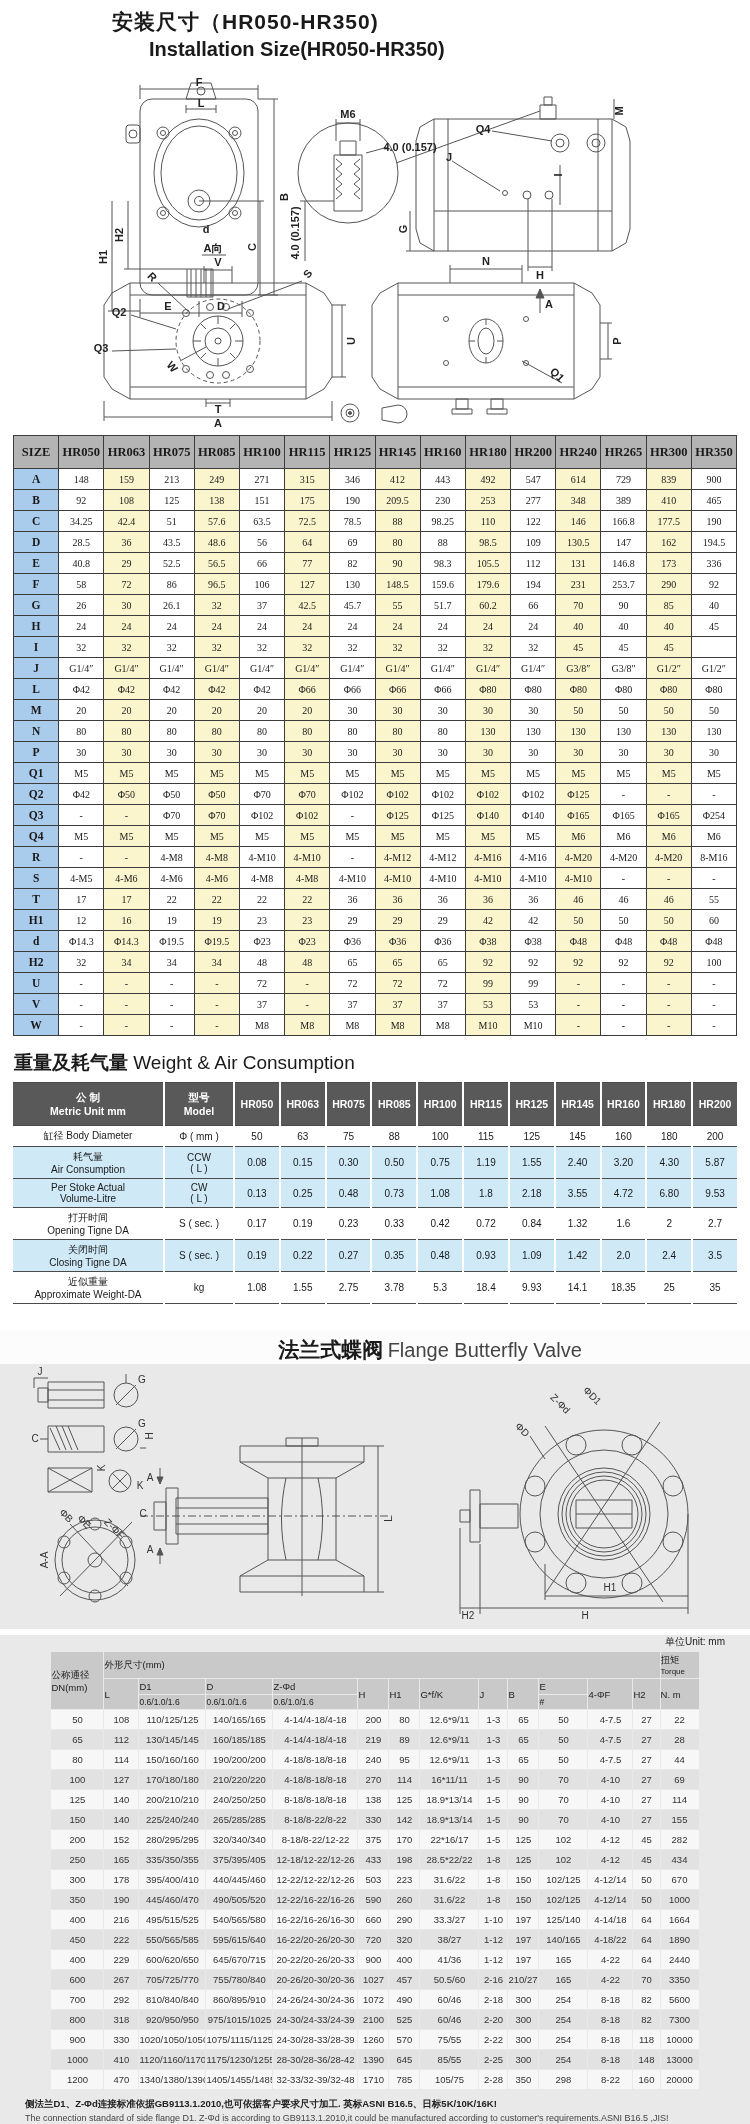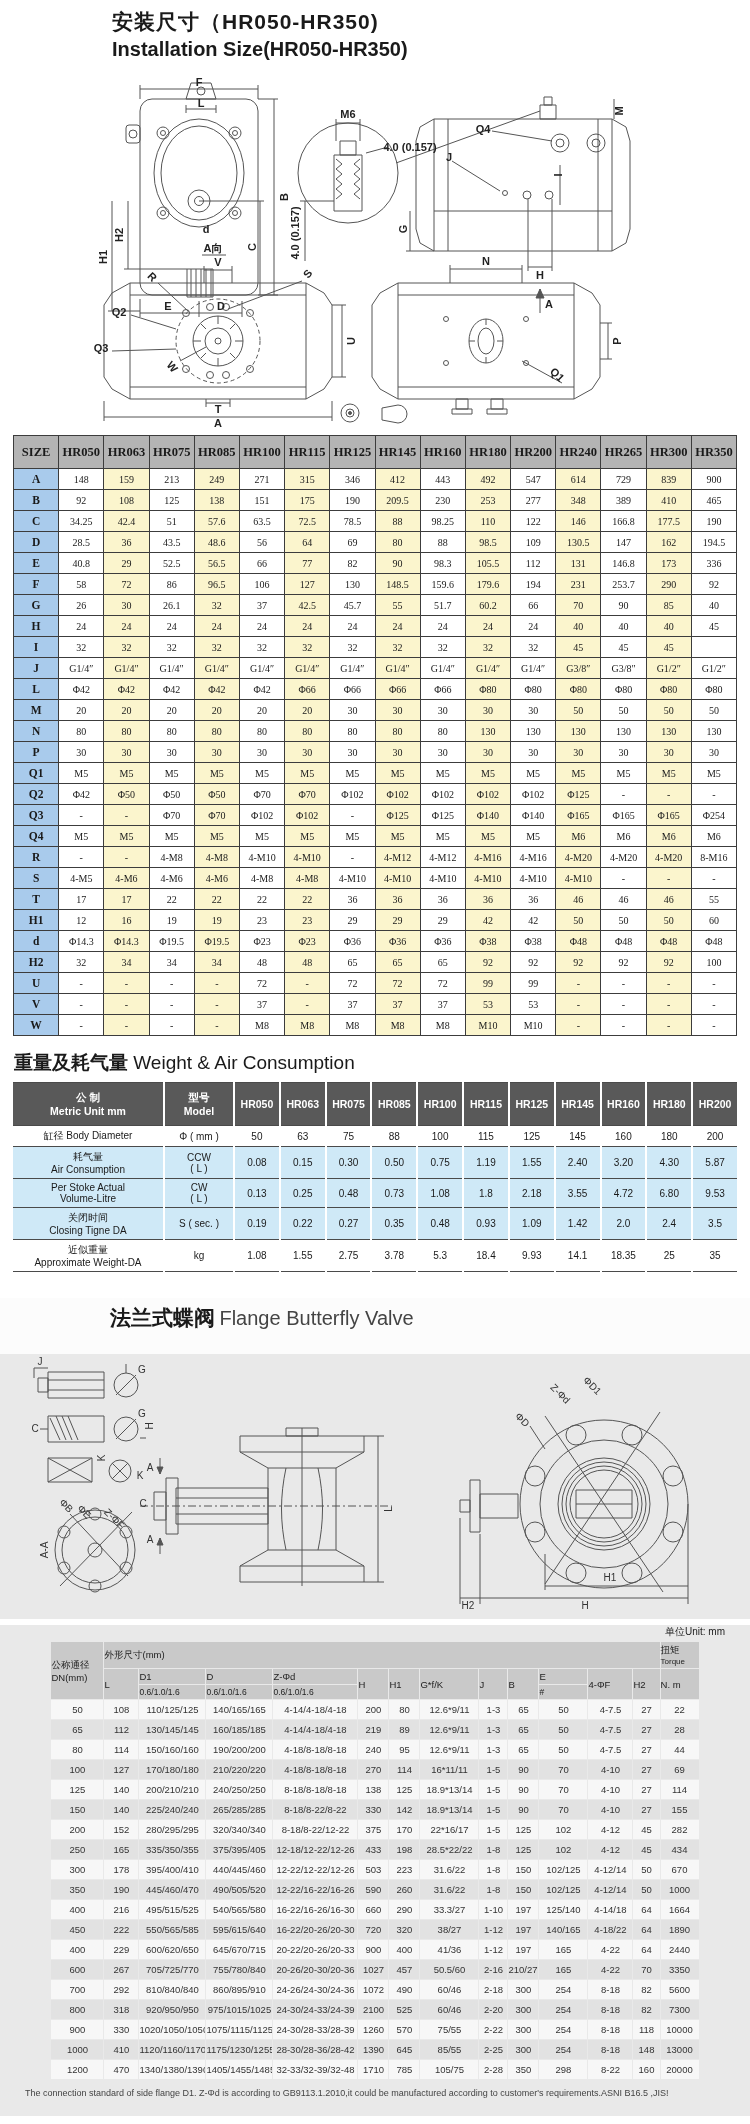--- a/index.html
+++ b/index.html
@@ -1,21 +1,21 @@
 <!DOCTYPE html>
 <html><head>
 <meta charset="utf-8">
 <style>
   html,body{margin:0;padding:0;background:#888;}
   .sheet{width:750px;height:2124px;margin:0 auto;background:#ffffff;position:relative;
          font-family:"Liberation Sans",sans-serif;color:#1a1a1a;overflow:hidden;}
   
   .inst-titles{padding:8px 0 0 112px;}
   .t-cn{font-size:21px;font-weight:bold;letter-spacing:1px;}
-  .t-en{font-size:20px;font-weight:bold;margin-top:2px;}
+  .t-en{font-size:20px;font-weight:bold;margin-top:2px;margin-left:37px;}
   
   .drawing{position:relative;}
   #install-drawing{width:750px;height:368px;}
   #valve-drawing{width:750px;height:265px;background:#e9e9e9;}
   .drawing svg{position:absolute;left:0;top:0;}
   .dim{position:absolute;font-size:11px;font-weight:bold;color:#222;white-space:nowrap;
        transform:translate(-50%,-50%) rotate(var(--rot,0deg));line-height:1;}
   #valve-drawing .dim{font-weight:normal;font-size:10px;color:#333;}
   
   table{border-collapse:collapse;}
@@ -32,21 +32,21 @@
   #weight-table{width:728px;margin:0 auto;table-layout:fixed;}
   #weight-table th,#weight-table td{border-top:1.5px solid #4a4a4a;border-bottom:1.5px solid #4a4a4a;
       border-left:2px solid #ffffff;border-right:2px solid #ffffff;
       text-align:center;font-size:10px;padding:3px 1px;}
   #weight-table thead th{background:#595959;color:#ffffff;font-size:10.5px;height:36px;}
   #weight-table .lbl{width:148px;}
   #weight-table .unit{width:66px;}
   #weight-table tr.shade td{background:#cfe9f7;}
   #weight-table td{background:#ffffff;}
   
-  .v-strip{margin-top:26px;background:#fcfcfc;padding:6px 0 22px 110px;}
+  .v-strip{margin-top:26px;background:#fcfcfc;padding:6px 0 0 110px;text-align:center;}
   .v-strip .cn{font-size:21px;font-weight:bold;}
   .v-strip .en{font-size:20px;color:#444;}
   .graybg{background:#e9e9e9;}
   
   .unit-note{width:700px;margin:6px auto 2px auto;text-align:right;font-size:10px;color:#222;background:transparent;}
   #dn-table{width:648px;margin:0 auto;border-collapse:separate;border-spacing:1px;table-layout:fixed;
             font-size:9.5px;}
   #dn-table th{background:#c9c9c9;font-weight:normal;text-align:left;padding:2px 0;color:#222;}
   #dn-table td{background:#f7f7f7;text-align:center;padding:4px 0;color:#333;overflow:hidden;white-space:nowrap;}
   #dn-table tr.g td{background:#e2e2e2;}
@@ -826,20 +826,35 @@
           <td>0.48</td>
           <td>0.73</td>
           <td>1.08</td>
           <td>1.8</td>
           <td>2.18</td>
           <td>3.55</td>
           <td>4.72</td>
           <td>6.80</td>
           <td>9.53</td>
         </tr>
+        <tr>
+          <td class="lbl">打开时间<br>Opening Tigne DA</td>
+          <td class="unit">S ( sec. )</td>
+          <td>0.17</td>
+          <td>0.19</td>
+          <td>0.23</td>
+          <td>0.33</td>
+          <td>0.42</td>
+          <td>0.72</td>
+          <td>0.84</td>
+          <td>1.32</td>
+          <td>1.6</td>
+          <td>2</td>
+          <td>2.7</td>
+        </tr>
         <tr class="shade">
           <td class="lbl">关闭时间<br>Closing Tigne DA</td>
           <td class="unit">S ( sec. )</td>
           <td>0.19</td>
           <td>0.22</td>
           <td>0.27</td>
           <td>0.35</td>
           <td>0.48</td>
           <td>0.93</td>
           <td>1.09</td>
@@ -1341,17 +1356,18 @@
             <td>2-28</td>
             <td>350</td>
             <td>298</td>
             <td>8-22</td>
             <td>160</td>
             <td>20000</td>
           </tr>
         </tbody>
     </table>
     <div class="footnotes">
+      <div class="fn-cn">侧法兰D1、Z-Φd连接标准依据GB9113.1.2010,也可依据客户要求尺寸加工. 英标ASNI B16.5、日标5K/10K/16K!</div>
       <div class="fn-en">The connection standard of side flange D1. Z-Φd is according to GB9113.1.2010,it could be manufactured according to customer's requirements.ASNI B16.5 ,JIS!</div>
     </div>
   </div>
 
 </div>
 
 </body></html>

